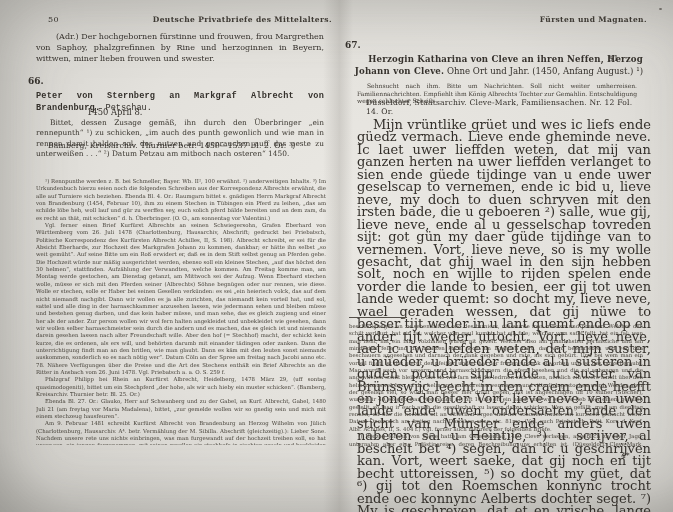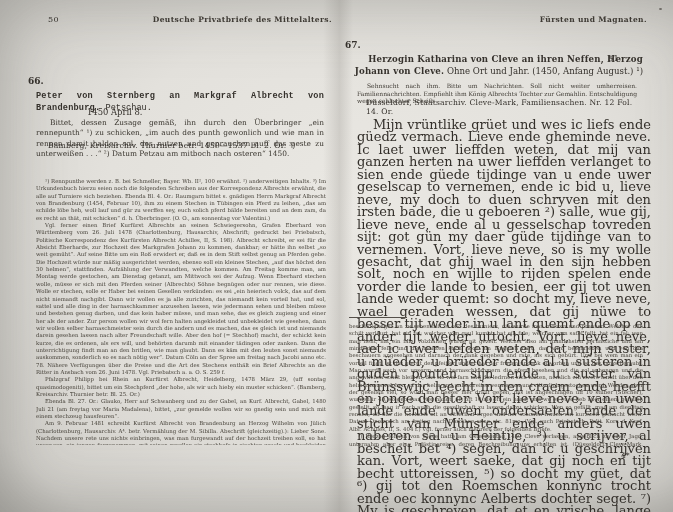--- a/index.html
+++ b/index.html
@@ -40,20 +40,21 @@
 <body>
 
 <div class="scan">
   <div class="gutter"></div>
   <div class="speck" style="left:659px;top:8px;"></div>
 
   <div class="page page-left">
     <div class="abs pagenum" style="left:20px;top:15px;">50</div>
     <div class="abs runhead" style="left:0;top:15px;width:304px;">Deutsche Privatbriefe des Mittelalters.</div>
 
+    <p class="abs adr" style="left:8px;top:31px;width:288px;">(Adr.) Der hochgebornen fürstinne und frouwen, frou Margrethen von Saphoy, phalzgrefinnen by Rine und herzoginnen in Beyern, wittwen, miner lieben frouwen und swester.</p>
 
     <div class="abs letter-no" style="left:0;top:76px;">66.</div>
 
     <div class="abs title" style="left:8px;top:91px;width:288px;font-family:Liberation Mono, monospace;">
       <span class="b">Peter von Sternberg an Markgraf Albrecht von Brandenburg.</span>
       <span>Petschau.</span>
     </div>
     <p class="abs date-line" style="left:55px;top:103px;">1450 April 8.</p>
 
     <p class="abs summary" style="left:8px;top:118px;width:288px;">Bittet, dessen Zusage gemäß, ihn durch den Überbringer „ein rennepunth“ ¹) zu schicken, „im auch des punth gewonlich und wie man in rennen damit halden sol, des nutzen und geprauchen auff das peste zu unterweißen . . .“ ²) Datum Petzau am mitboch nach osteren“ 1450.</p>

